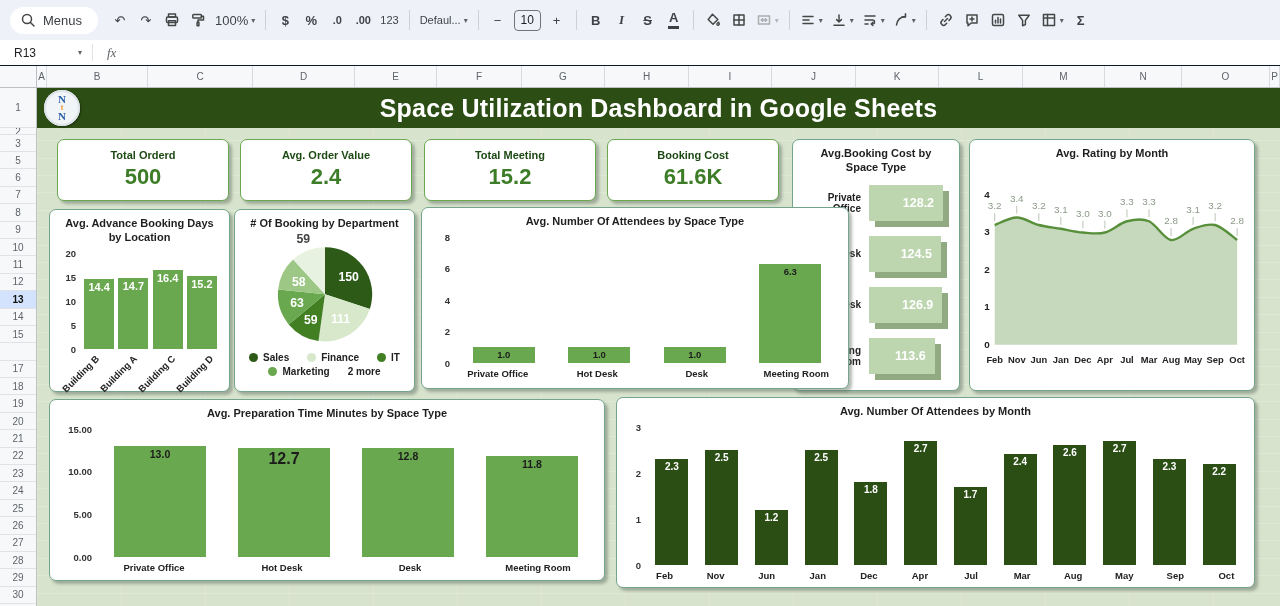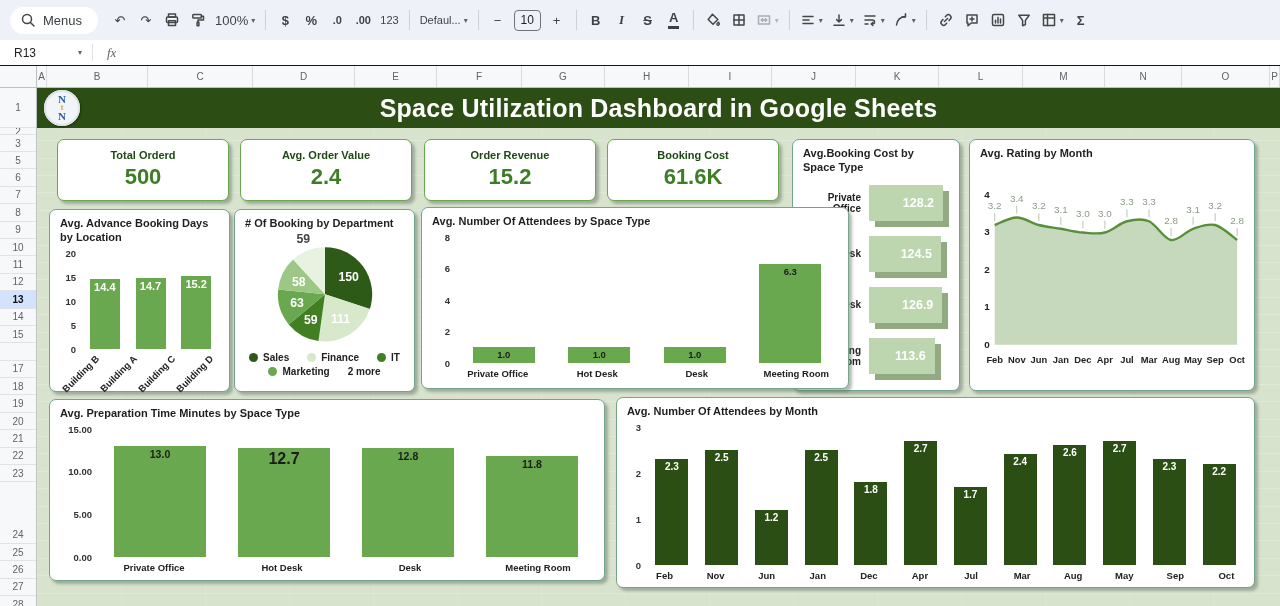--- a/index.html
+++ b/index.html
@@ -40,21 +40,21 @@
   .banner-title{flex:1;text-align:center;color:#fff;font-weight:bold;font-size:25px;letter-spacing:.2px}
   .logo{position:absolute;left:7px;top:2px;width:36px;height:36px;border-radius:50%;background:#f2f5f7;display:flex;flex-direction:column;align-items:center;justify-content:center;line-height:.82;box-shadow:inset 0 0 0 2px #dde3e9,1px 1px 2px rgba(0,0,0,.4)}
   .logo span{font-family:"Liberation Serif",serif;font-weight:bold}
   .logo .ln{font-size:11px;color:#2b5ea7}
   .logo .lt{font-size:9px;color:#e9a23b}
   .card{position:absolute;background:#fff;border-radius:7px;box-shadow:3px 3px 3px rgba(90,105,90,.45)}
   .kpi{border:1.5px solid #6aa84f;text-align:center;padding-top:9px}
   .kpi-label{font-size:11px;font-weight:bold;color:#1d4a14}
   .kpi-value{font-size:22px;font-weight:bold;color:#3e7d27;margin-top:3px}
   .chartcard{border:1.5px solid #74a58c}
-  .ctitle{font-size:11px;font-weight:bold;color:#1f1f1f;padding:7px 10px 2px;line-height:1.25}
+  .ctitle{font-size:11px;font-weight:bold;color:#1f1f1f;text-align:center;padding:7px 10px 2px;line-height:1.25}
   .cbody{position:relative}
   
   .vbc{position:relative;margin:6px 8px 0}
   .vbc-tick{position:absolute;left:0;text-align:right;font-size:9.5px;font-weight:bold;color:#333}
   .vbc-plot{position:absolute;top:0;right:2px;bottom:0;display:flex;align-items:flex-end;justify-content:space-around}
   .vbc-cell{flex:1;display:flex;justify-content:center;align-items:flex-end;height:100%}
   .vbc-bar{position:relative}
   .vbc-val{position:absolute;top:2px;left:0;width:100%;text-align:center;font-weight:bold}
   .vbc-x{display:flex;margin-right:2px}
   .vbc-xcell{flex:1;position:relative;text-align:center}
@@ -274,21 +274,21 @@
         <div class="rowh" style="height: 17.4px;">14</div>
         <div class="rowh" style="height: 17.4px;">15</div>
         <div class="rowh" style="height: 17.4px; padding-left: 42px;">16</div>
         <div class="rowh" style="height: 17.4px;">17</div>
         <div class="rowh" style="height: 17.4px;">18</div>
         <div class="rowh" style="height: 17.4px;">19</div>
         <div class="rowh" style="height: 17.4px;">20</div>
         <div class="rowh" style="height: 17.4px;">21</div>
         <div class="rowh" style="height: 17.4px;">22</div>
         <div class="rowh" style="height: 17.4px;">23</div>
-        <div class="rowh" style="height: 17.4px; margin-top: 44px;">24</div>
+        <div class="rowh" style="height: 17.4px;">24</div>
         <div class="rowh" style="height: 17.4px;">25</div>
         <div class="rowh" style="height: 17.4px;">26</div>
         <div class="rowh" style="height: 17.4px;">27</div>
         <div class="rowh" style="height: 17.4px;">28</div>
         <div class="rowh" style="height: 17.4px;">29</div>
         <div class="rowh" style="height: 17.4px;">30</div>
       </div>
 
     <div class="dash">
 
@@ -303,21 +303,21 @@
 
       <div class="card kpi" style="left:20px;top:51px;width:172px;height:62px">
         <div class="kpi-label">Total Orderd</div>
         <div class="kpi-value">500</div>
       </div>
       <div class="card kpi" style="left:203px;top:51px;width:172px;height:62px">
         <div class="kpi-label">Avg. Order Value</div>
         <div class="kpi-value">2.4</div>
       </div>
       <div class="card kpi" style="left:387px;top:51px;width:172px;height:62px">
-        <div class="kpi-label">Order Revenue</div>
+        <div class="kpi-label">Total Meeting</div>
         <div class="kpi-value">15.2</div>
       </div>
       <div class="card kpi" style="left:570px;top:51px;width:172px;height:62px">
         <div class="kpi-label">Booking Cost</div>
         <div class="kpi-value">61.6K</div>
       </div>
 
       <div class="card chartcard" style="left:755px;top:51px;width:168px;height:252px">
         <div class="ctitle">Avg.Booking Cost by Space Type</div>
         <div class="cbody h3rows">
@@ -421,20 +421,25 @@
                   <div class="vbc-bar" style="height: 72%; width: 30px; background: rgb(106, 168, 79);">
                     <span class="vbc-val" style="color: rgb(255, 255, 255); font-size: 11px;">14.4</span>
                   </div>
                 </div>
                 <div class="vbc-cell">
                   <div class="vbc-bar" style="height: 73.5%; width: 30px; background: rgb(106, 168, 79);">
                     <span class="vbc-val" style="color: rgb(255, 255, 255); font-size: 11px;">14.7</span>
                   </div>
                 </div>
                 <div class="vbc-cell">
+                  <div class="vbc-bar" style="height: 82%; width: 30px; background: rgb(106, 168, 79);">
+                    <span class="vbc-val" style="color: rgb(255, 255, 255); font-size: 11px;">16.4</span>
+                  </div>
+                </div>
+                <div class="vbc-cell">
                   <div class="vbc-bar" style="height: 76%; width: 30px; background: rgb(106, 168, 79);">
                     <span class="vbc-val" style="color: rgb(255, 255, 255); font-size: 11px;">15.2</span>
                   </div>
                 </div>
               </div>
             </div>
             <div class="vbc-x" style="margin-left: 24px; height: 50px;">
               <div class="vbc-xcell">
                 <span class="rotlab">Building B</span>
               </div>

